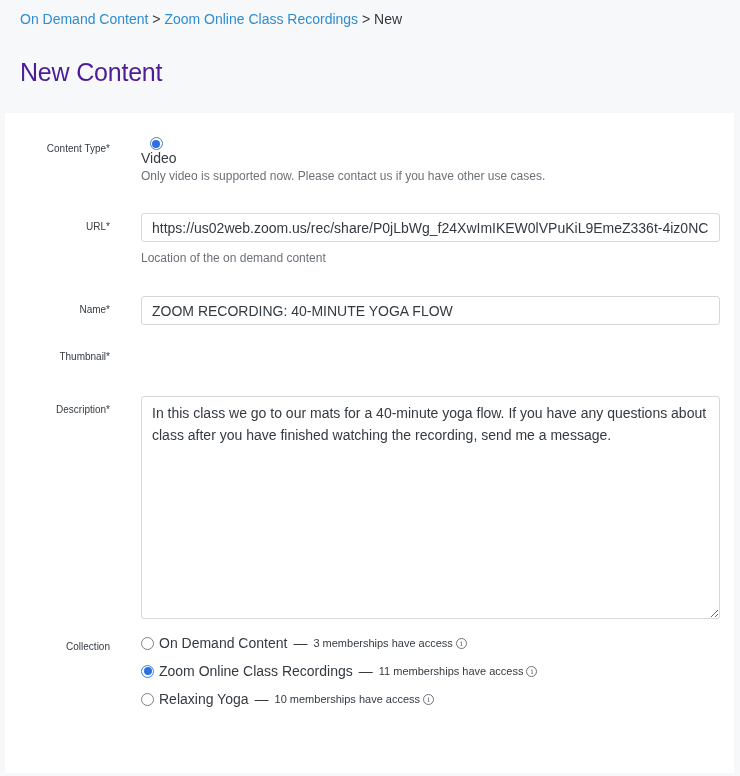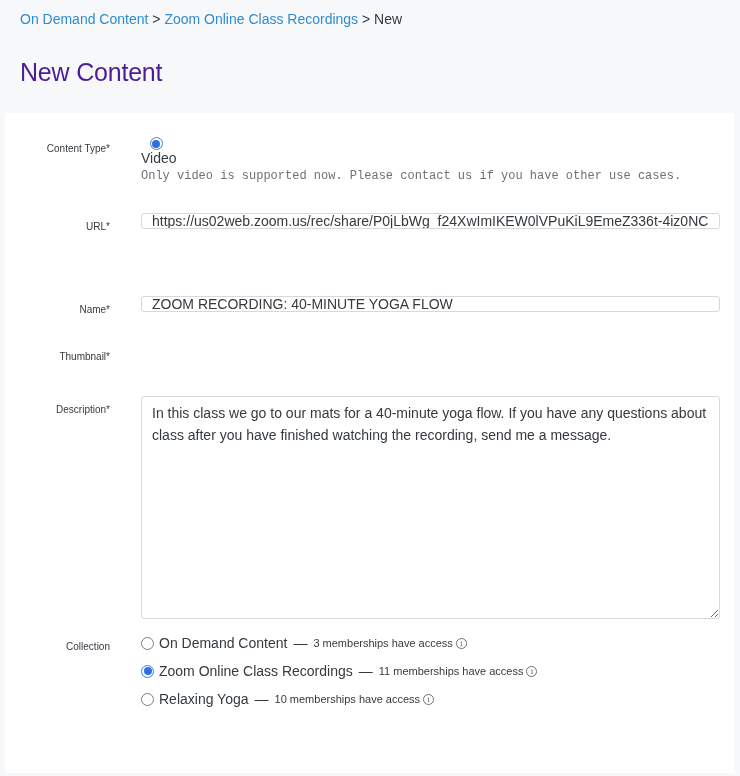--- a/index.html
+++ b/index.html
@@ -13,37 +13,37 @@
   .breadcrumb { position: absolute; left: 20px; top: 11px; font-size: 14px; line-height: 16px; color: #333a40; }
   .breadcrumb a { color: #2f8ccf; text-decoration: none; cursor: pointer; }
   .breadcrumb .sep { color: #333a40; }
   .page-title { position: absolute; left: 20px; top: 57px; font-size: 25px; font-weight: 300; color: #4c1d95; margin: 0; line-height: 30px; letter-spacing: -0.2px; }
 
   .card {
     position: absolute; left: 5px; top: 113px; width: 729px; height: 660px;
     background: #ffffff;
   }
   .label { position: absolute; right: 624px; font-size: 10px; color: #333a40; text-align: right; white-space: nowrap; }
-  .help { position: absolute; left: 136px; font-size: 12px; color: #6c7177; white-space: nowrap; font-family: Liberation Mono, monospace; }
+  .help { position: absolute; left: 136px; font-size: 12px; color: #6c7177; white-space: nowrap; }
 
   .radio {
     display: inline-block; width: 11px; height: 11px; border-radius: 50%;
     border: 1px solid #7a7f85; background: #fff; vertical-align: middle;
     position: relative; box-sizing: content-box; cursor: pointer;
   }
   .radio.checked { border-color: #3f7fd9; background: #fff; }
   .radio.checked::after {
     content: ""; position: absolute; left: 1.5px; top: 1.5px; width: 8px; height: 8px;
     border-radius: 50%; background: #2f6fe0;
   }
   .radio-row { position: absolute; left: 136px; font-size: 14px; color: #333a40; white-space: nowrap; display: flex; align-items: center; }
   .radio-row .radio { margin-right: 5px; }
 
   .input {
-    position: absolute; left: 136px; width: 577px; height: 16px; box-sizing: border-box;
+    position: absolute; left: 136px; width: 577px; height: 29px; box-sizing: border-box;
     border: 1px solid #d5d8dc; border-radius: 3px; background: #fff;
     font-family: "Liberation Sans", "DejaVu Sans", sans-serif;
     font-size: 14px; color: #333a40; padding: 0 10px; outline: none;
     overflow: hidden; white-space: nowrap;
   }
   .file-btn {
     position: absolute; left: 136px; top: 237px; width: 111px; height: 31px;
     background: #e8eaee; border: none; border-radius: 3px; font-family: "Liberation Sans", "DejaVu Sans", sans-serif;
     font-size: 14px; color: #3b4148; cursor: pointer; padding: 0;
   }
@@ -78,20 +78,21 @@
 
   <div class="label" style="top:30px;">Content Type*</div>
   <div class="radio-row" style="top:24px;flex-direction:column;">
     <span class="radio checked"></span>
     <span>Video</span>
   </div>
   <div class="help" style="top:56px;">Only video is supported now. Please contact us if you have other use cases.</div>
 
   <div class="label" style="top:108px;">URL*</div>
   <input class="input" style="top: 100px; width: 579px;" type="text" value="https://us02web.zoom.us/rec/share/P0jLbWg_f24XwImIKEW0lVPuKiL9EmeZ336t-4iz0NC">
+  <div class="help" style="top:138px;">Location of the on demand content</div>
 
   <div class="label" style="top:191px;">Name*</div>
   <input class="input" style="top: 183px; width: 579px;" type="text" value="ZOOM RECORDING: 40-MINUTE YOGA FLOW">
 
   <div class="label" style="top:238px;">Thumbnail*</div>
 
   <div class="label" style="top:291px;">Description*</div>
   <textarea class="textarea" style="">In this class we go to our mats for a 40-minute yoga flow. If you have any questions about class after you have finished watching the recording, send me a message.</textarea>
 
   <div class="label" style="top:528px;">Collection</div>

